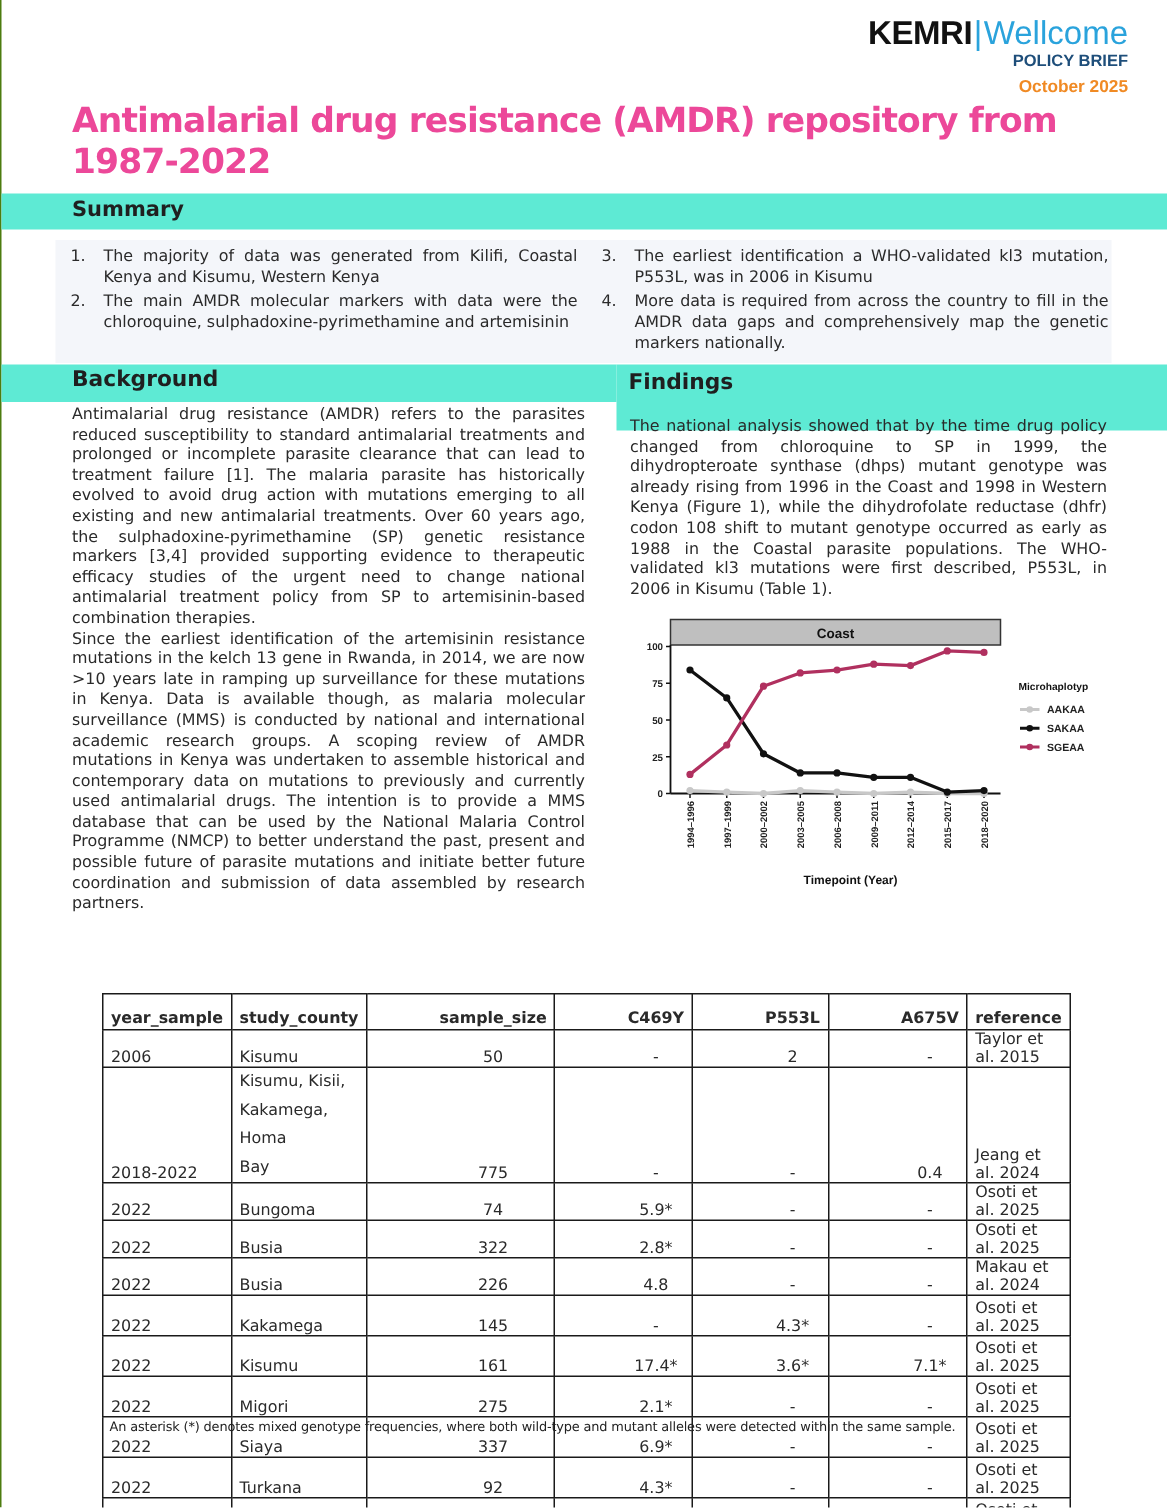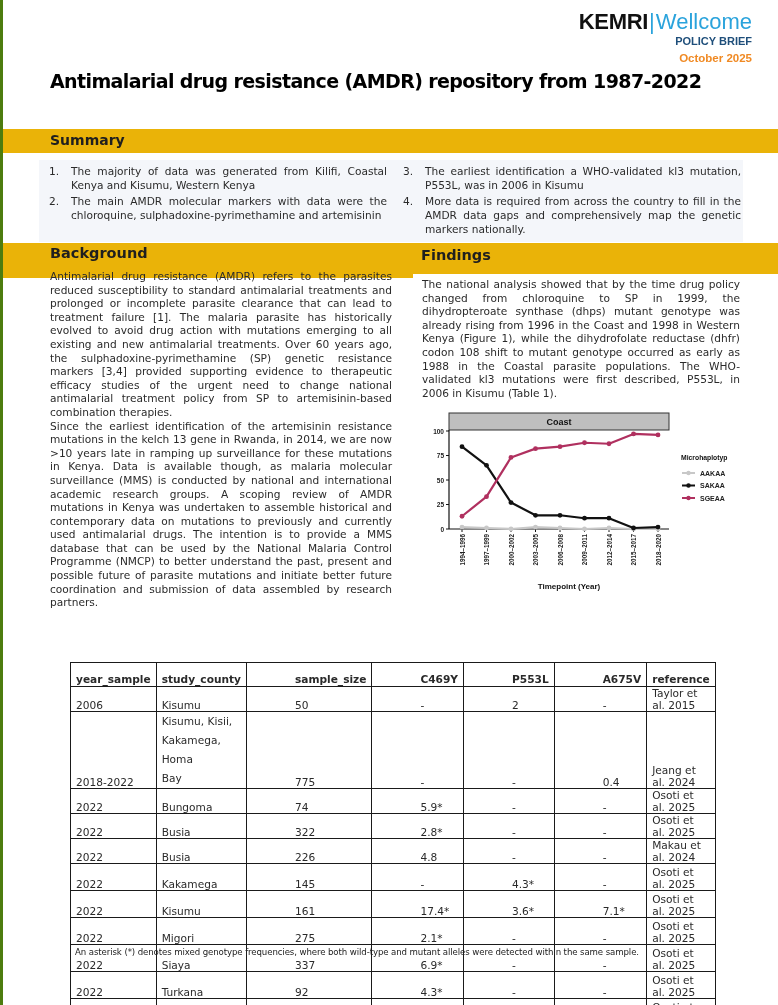--- a/index.html
+++ b/index.html
@@ -1,59 +1,59 @@
 <!DOCTYPE html>
 <html><head>
 <meta charset="utf-8">
 <style>
   * { box-sizing: border-box; margin: 0; padding: 0; }
   html, body { width: 778px; height: 1005px; background: #ffffff; overflow: hidden; }
   body { font-family: "DejaVu Sans", sans-serif; color: #1a1a1a; position: relative; }
-  .page { position: absolute; left: 0; top: 0; width: 778px; height: 1005px; border-left: 3px solid #4d7c0f; }
+  .page { position: absolute; left: 0; top: 0; width: 778px; height: 1005px; border-left: 1px solid #4d7c0f; }
 
   .brand { position: absolute; right: 26px; top: 10px; text-align: right; }
   .brand-logo { font-family: "Liberation Sans", sans-serif; font-size: 22px; line-height: 24px; white-space: nowrap; }
   .brand-kemri { font-weight: bold; color: #111; letter-spacing: -0.3px; }
   .brand-sep { color: #2aa3dc; font-weight: normal; margin: 0 1px; }
   .brand-wellcome { color: #2aa3dc; }
   .brand-sub { font-family: "Liberation Sans", sans-serif; font-weight: bold; font-size: 11px; color: #1e4e7a; line-height: 14px; }
   .brand-date { font-family: "Liberation Sans", sans-serif; font-weight: bold; font-size: 11.5px; color: #f08a24; line-height: 16px; margin-top: 2px; }
 
-  .title { position: absolute; left: 47px; top: 68px; width: 680px; font-family: "DejaVu Sans", sans-serif; font-weight: bold; font-size: 19px; line-height: 27px; color: #000000; letter-spacing: -0.6px; }
-
-  .band { position: absolute; background: #eab308; }
+  .title { position: absolute; left: 47px; top: 68px; width: 680px; font-family: "DejaVu Sans", sans-serif; font-weight: bold; font-size: 23px; line-height: 27px; color: #ec4899; letter-spacing: -0.6px; }
+
+  .band { position: absolute; background: #5eead4; }
   .band-label { position: absolute; font-weight: bold; color: #1f1f1f; }
 
   .summary-band { left: 0; top: 129px; width: 778px; height: 24px; }
   .summary-band .band-label { left: 47px; top: 3px; font-size: 14px; }
   .summary-box { position: absolute; left: 36px; top: 160px; width: 704px; height: 82px; background: #f4f6fa; }
   .summary-col { position: absolute; top: 164px; font-size: 10.6px; line-height: 14px; color: #2a2a2a; }
   .summary-col ol { list-style: none; }
   .summary-col li { position: relative; padding-left: 22px; text-align: justify; margin-bottom: 2px; }
   .summary-col li .num { position: absolute; left: 0; top: 0; }
   .sum-left { left: 46px; width: 338px; }
   .sum-right { left: 400px; width: 338px; }
 
-  .bg-band { left: 0; top: 243px; width: 410px; height: 35px; }
+  .bg-band { left: 0; top: 243px; width: 410px; height: 25px; }
   .bg-band .band-label { left: 47px; top: 2px; font-size: 14.5px; }
-  .fd-band { left: 410px; top: 243px; width: 368px; height: 31px; }
+  .fd-band { left: 410px; top: 243px; width: 368px; height: 44px; }
   .fd-band .band-label { left: 8px; top: 4px; font-size: 14.5px; }
 
   .para { position: absolute; font-size: 10.6px; line-height: 13.6px; color: #2a2a2a; text-align: justify; }
   .bg-text { left: 47px; top: 270px; width: 342px; }
   .fd-text { left: 419px; top: 278px; width: 318px; }
 
   .chart { position: absolute; left: 420px; top: 410px; width: 358px; height: 190px; text-align: center; }
   .chart svg { position: absolute; left: 0; top: 0; }
 
   .table-caption { position: absolute; left: 45px; top: 646px; font-size: 10.3px; font-weight: bold; color: #1a1a1a; letter-spacing: -0.2px; }
   table.k13 { position: absolute; left: 67px; top: 662px; width: 644px; border-collapse: collapse; font-size: 10.6px; color: #2a2a2a; }
   table.k13 th, table.k13 td { border: 1px solid #1a1a1a; padding: 0 5px; vertical-align: bottom; line-height: 12px; height: 18.6px; }
   table.k13 th { font-weight: bold; height: 24px; padding-bottom: 1px; }
-  table.k13 td.c, table.k13 th.c { text-align: left; padding-left: 48px; }
+  table.k13 td.c, table.k13 th.c { text-align: center; padding-left: 48px; }
   table.k13 td.l, table.k13 th.l { text-align: left; }
   table.k13 tr.tall td { height: 54px; }
   table.k13 td.ref-top { vertical-align: top; padding-top: 2px; }
   table.k13 td.multi { line-height: 19px; margin-left: 27px; }
   .col-year { width: 96px; } .col-county { width: 118px; } .col-size { width: 98px; }
   .col-c469 { width: 63px; } .col-p553 { width: 63px; } .col-a675 { width: 68px; } .col-ref { width: 138px; }
 
   .footnote { position: absolute; left: 0; top: 947px; width: 708px; text-align: center; font-size: 8.6px; color: #222; letter-spacing: -0.1px; }
 </style>
 </head>

